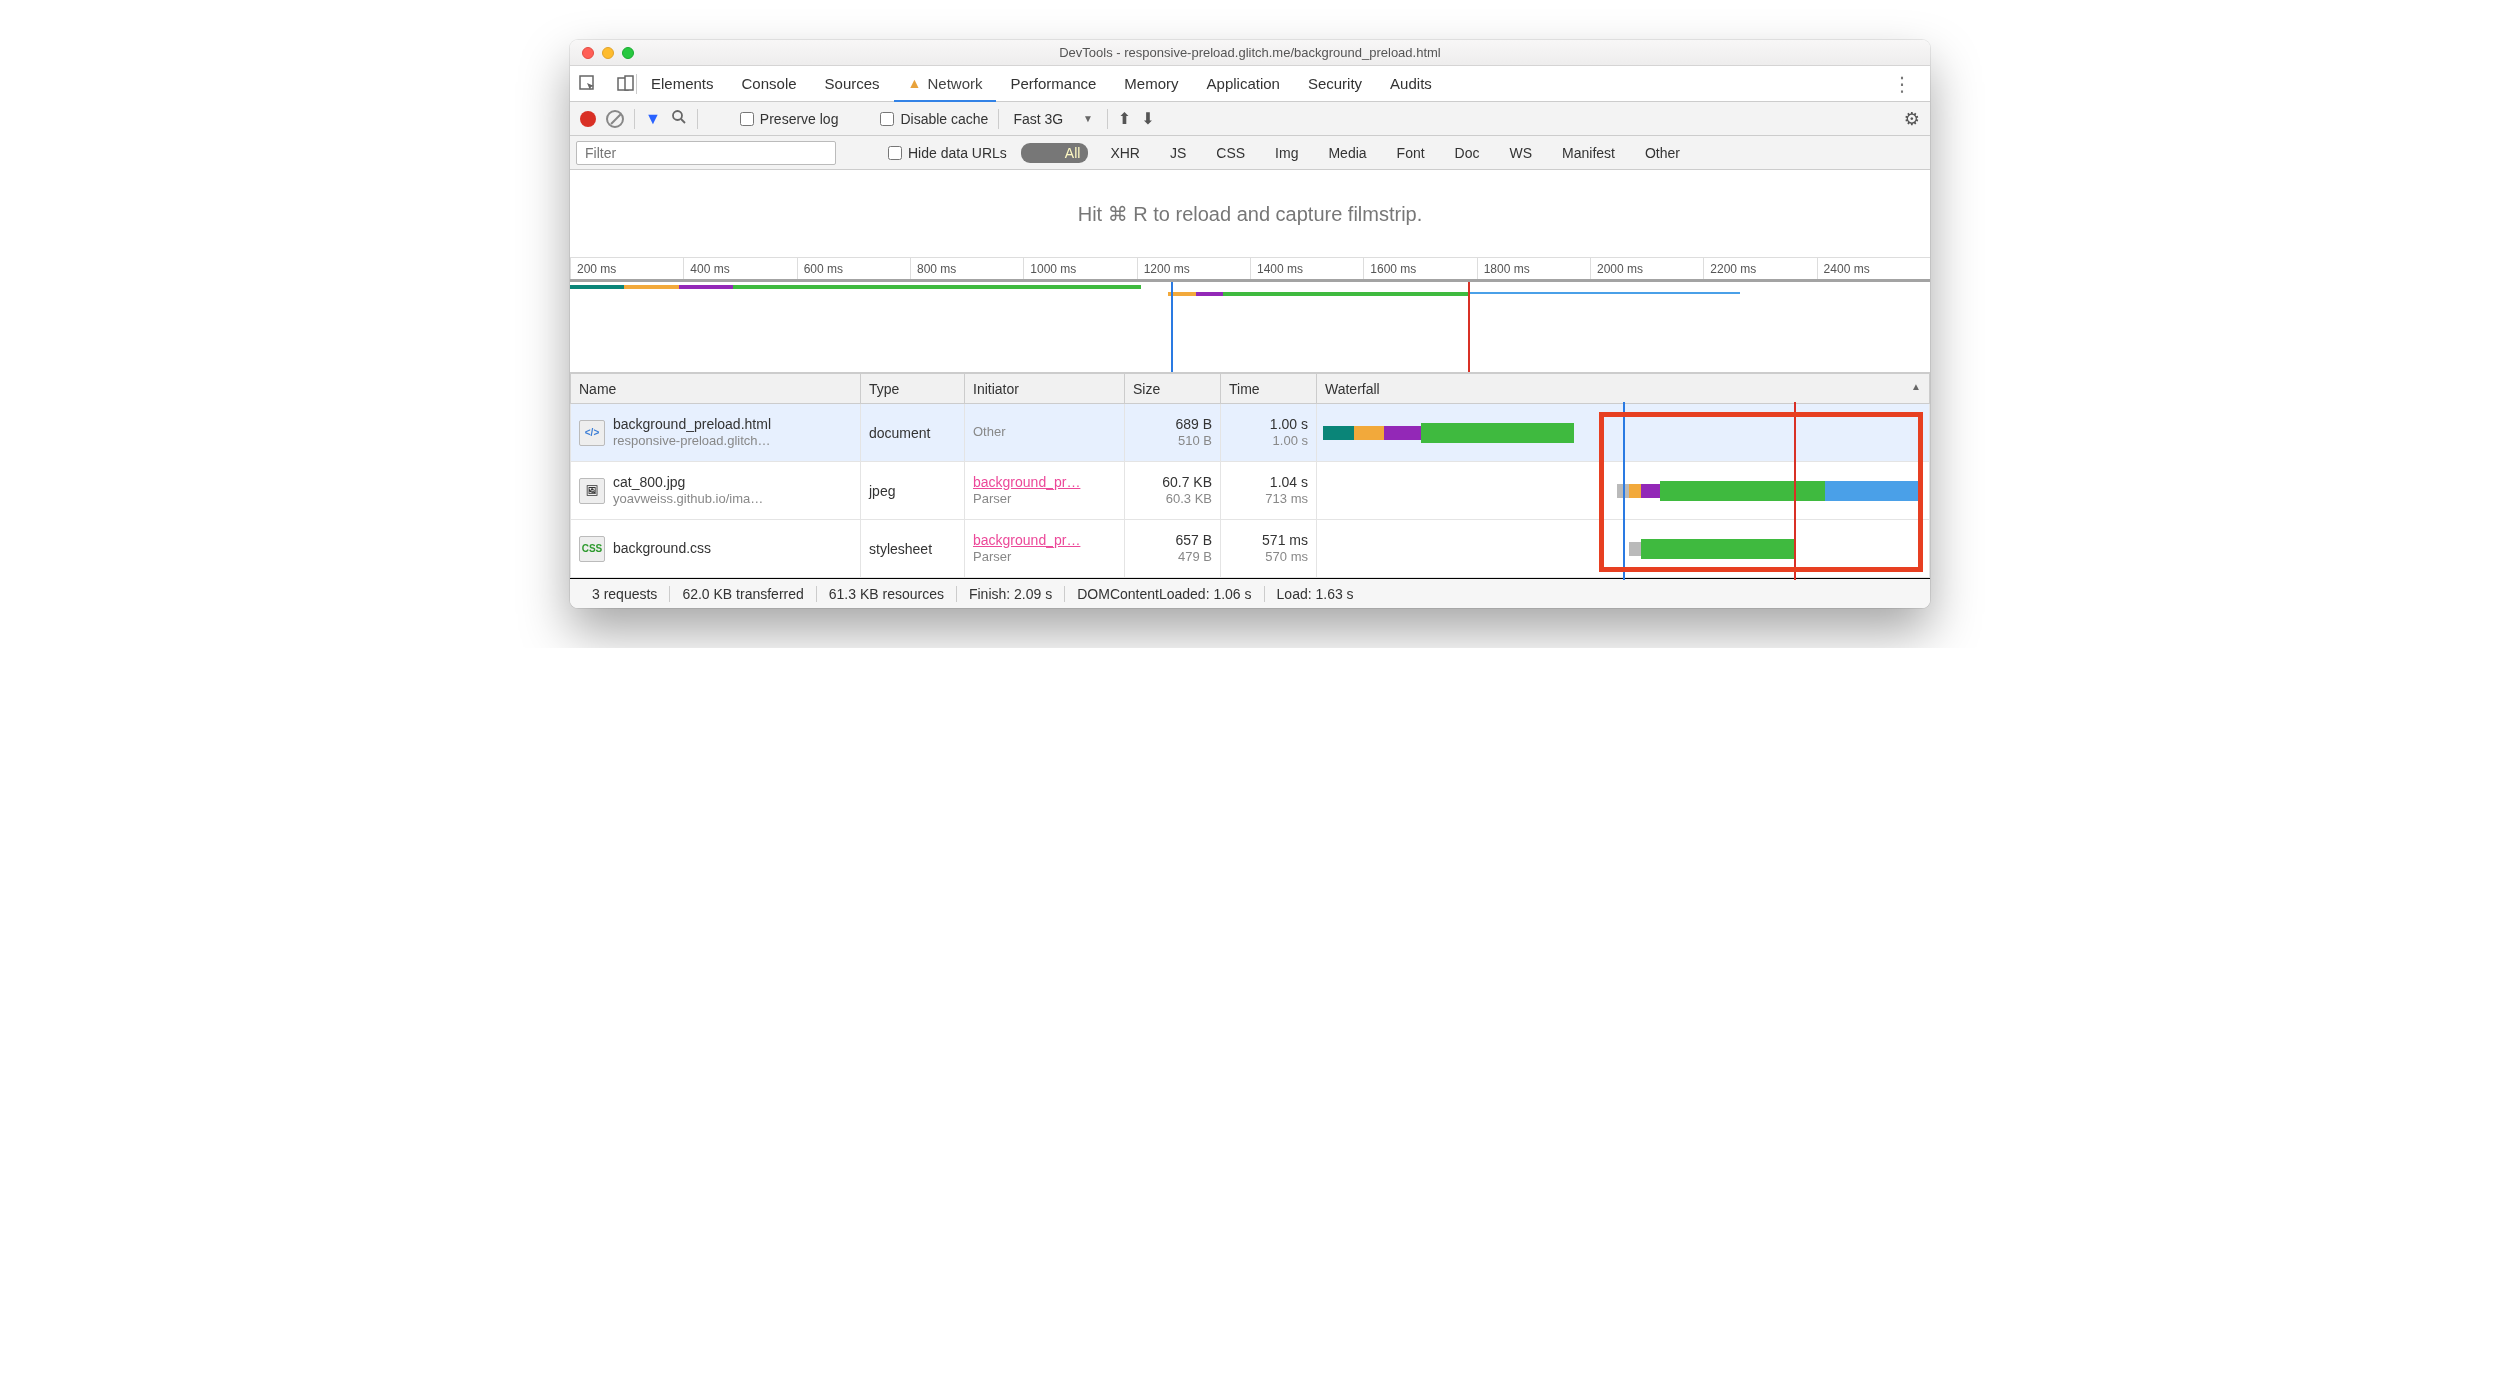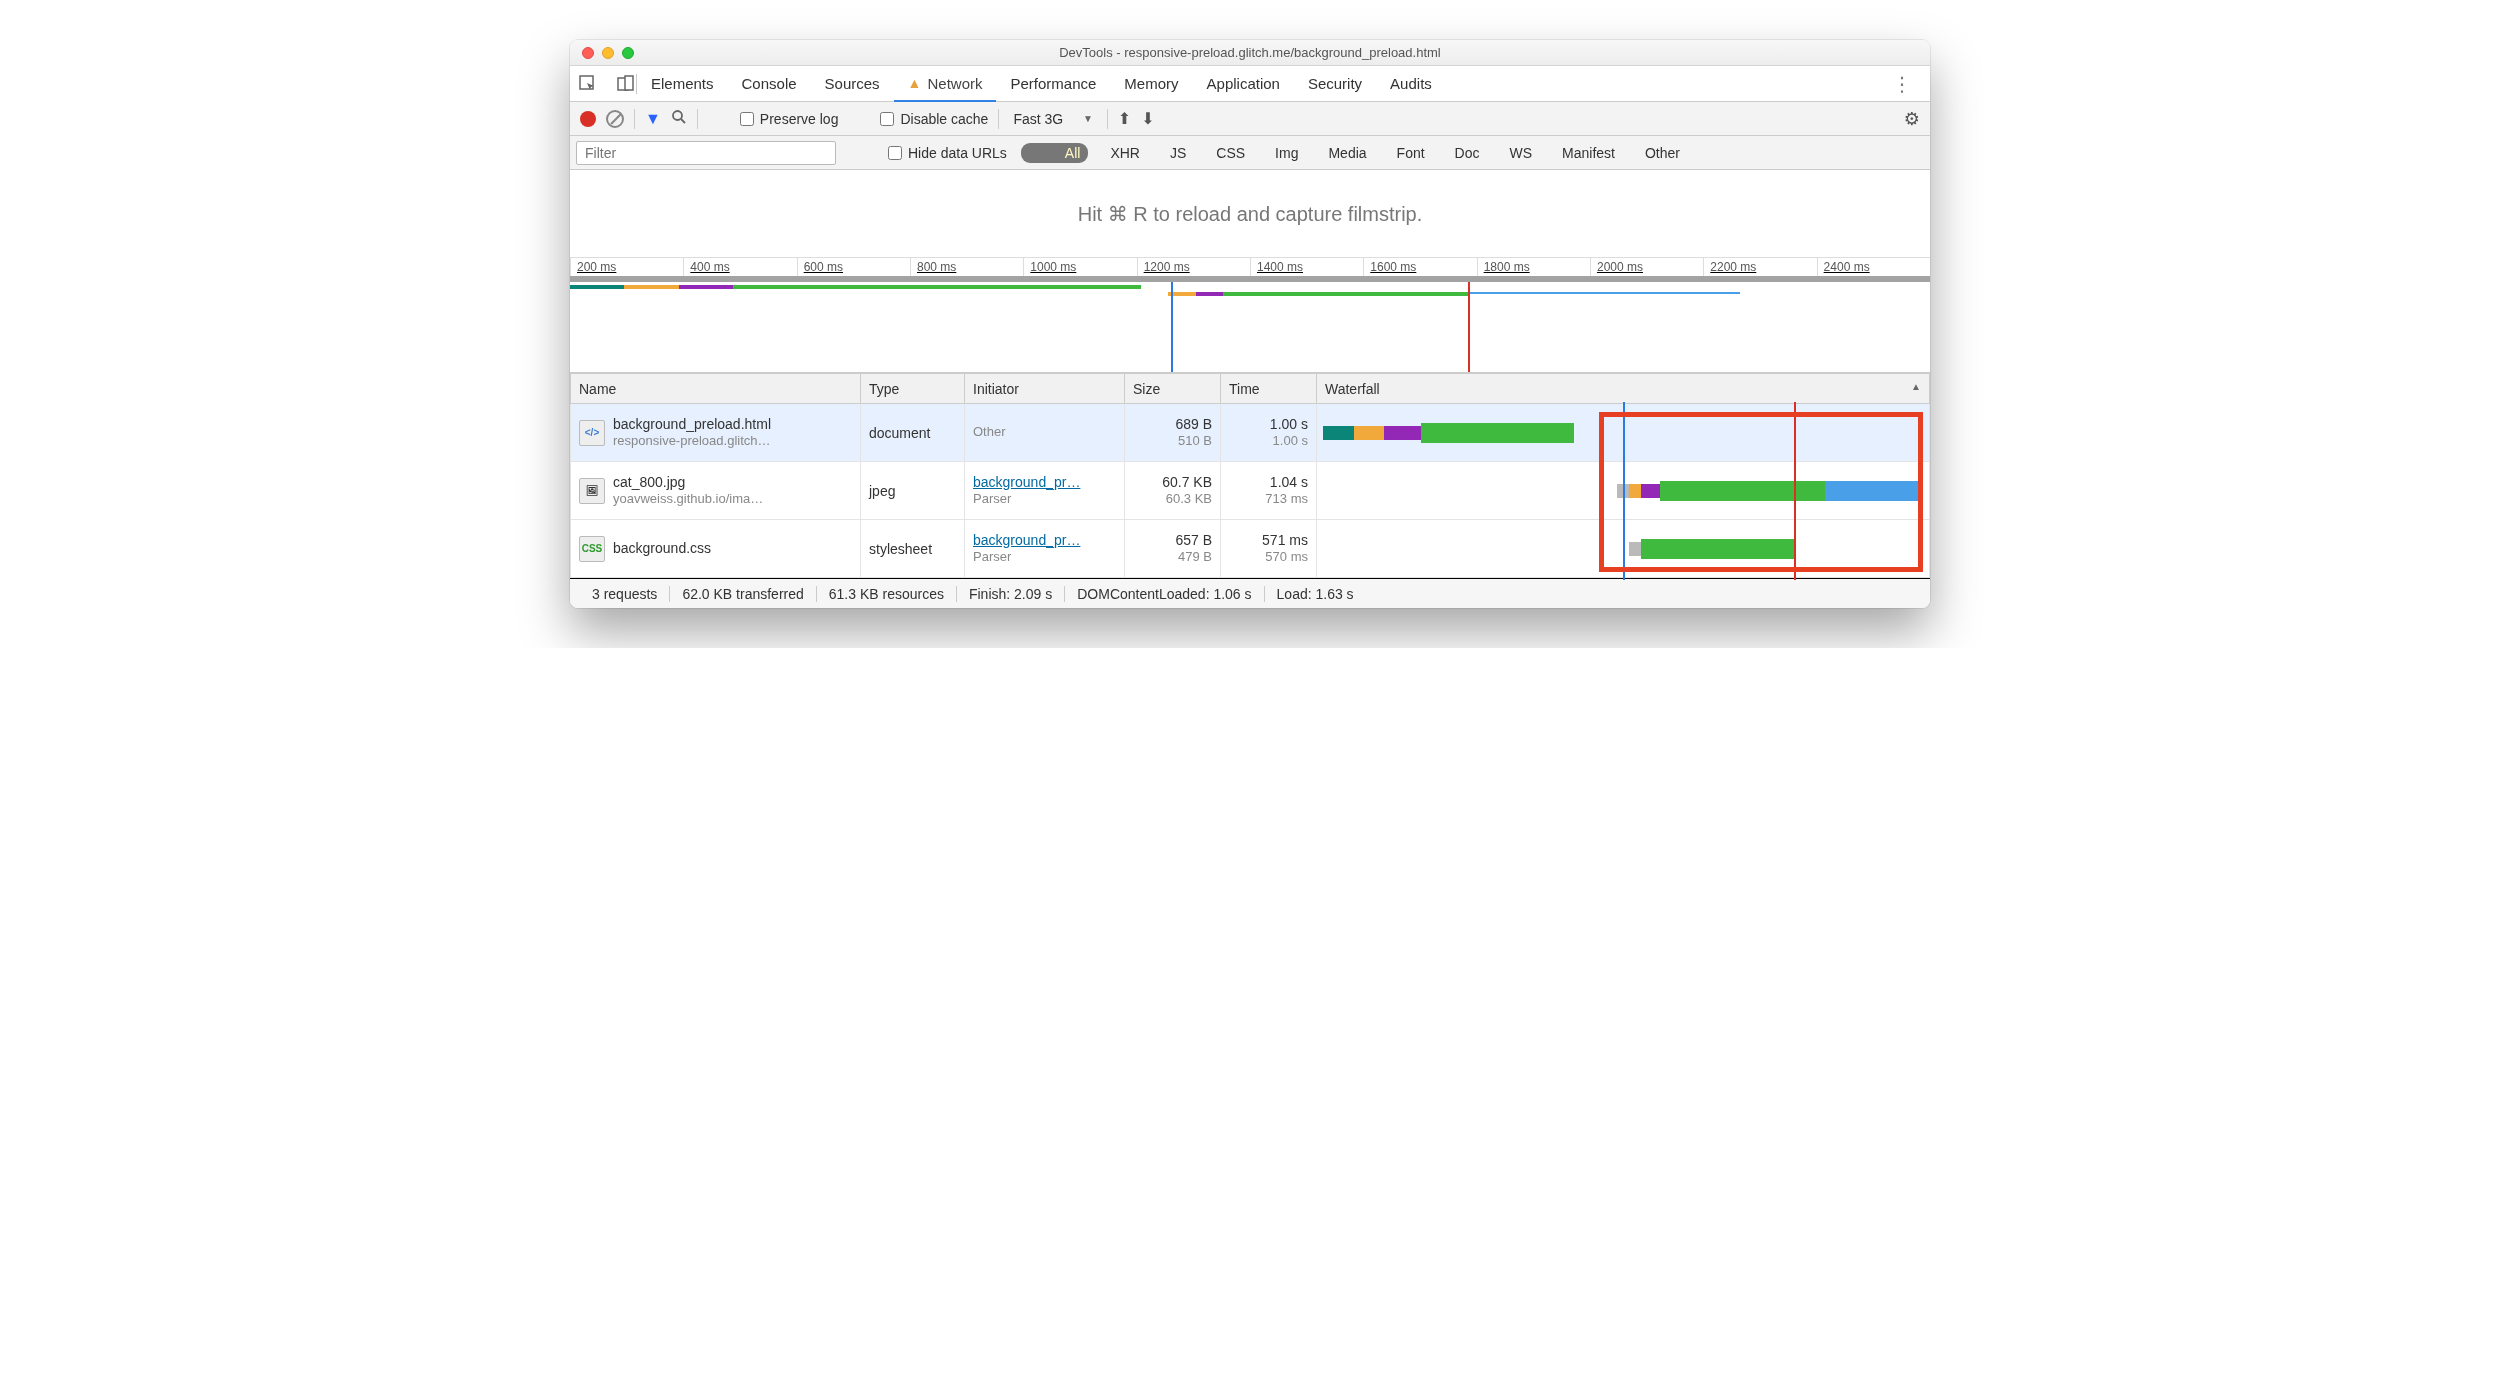--- a/index.html
+++ b/index.html
@@ -84,37 +84,37 @@
   }
   .pill{padding:2px 8px;font-size:14px;color:#333;cursor:pointer;border-radius:9px;}
   .pill.sel{background:#777;color:#fef9c3;padding-left:44px;}
   
   .filmstrip{
     height:88px;display:flex;align-items:center;justify-content:center;
     font-size:20px;color:#777;border-bottom:1px solid #ddd;background:#fff;
   }
   
   .overview{border-bottom:1px solid #ccc;}
-  .ruler{display:flex;height:24px;border-bottom:6px solid #a3a3a3;position:relative;text-decoration:underline;}
+  .ruler{display:flex;height:24px;border-bottom:3px solid #a3a3a3;position:relative;}
   .tick{flex:1;border-left:1px solid #ddd;font-size:12px;color:#555;padding-left:6px;display:flex;align-items:center;}
   .ovlanes{height:90px;position:relative;background:#fff;}
   .bar{position:absolute;height:4px;}
   .vline{position:absolute;top:0;bottom:0;width:2px;}
   
   .tbl{width:100%;border-collapse:collapse;table-layout:fixed;}
   .tbl th{font-weight:400;text-align:left;font-size:14px;color:#333;
     background:#f1f1f1;border:1px solid #ccc;padding:6px 8px;height:30px;}
   .tbl td{border:1px solid #e4e4e4;padding:4px 8px;font-size:14px;color:#333;vertical-align:middle;height:58px;}
   .row-sel td{background:#e7f0fe;}
   .name-cell{display:flex;gap:8px;align-items:center;}
   .favicon{width:26px;height:26px;background:#eee;border:1px solid #bbb;border-radius:2px;display:flex;align-items:center;justify-content:center;font-size:10px;font-weight:bold;}
   .two-line{line-height:1.25;}
   .two-line .sub{color:#888;font-size:13px;}
   .num{ text-align:right; }
-  .link{text-decoration:underline;color:#0369a1;}
+  .link{text-decoration:underline;color:#ec4899;}
   .wf-cell{position:relative;height:58px;}
   .wf-bar{position:absolute;height:14px;top:22px;}
   .hl-box{position:absolute;border:5px solid #e73f21;pointer-events:none;}
   
   .status{
     display:flex;align-items:center;height:30px;border-top:1px solid #000000;
     font-size:14px;padding:0 10px;gap:0;background:#f6f6f6;
   }
   .status span{padding:0 12px;border-right:1px solid #ccc;color:#333;}
   .status span:last-child{border-right:none;}

